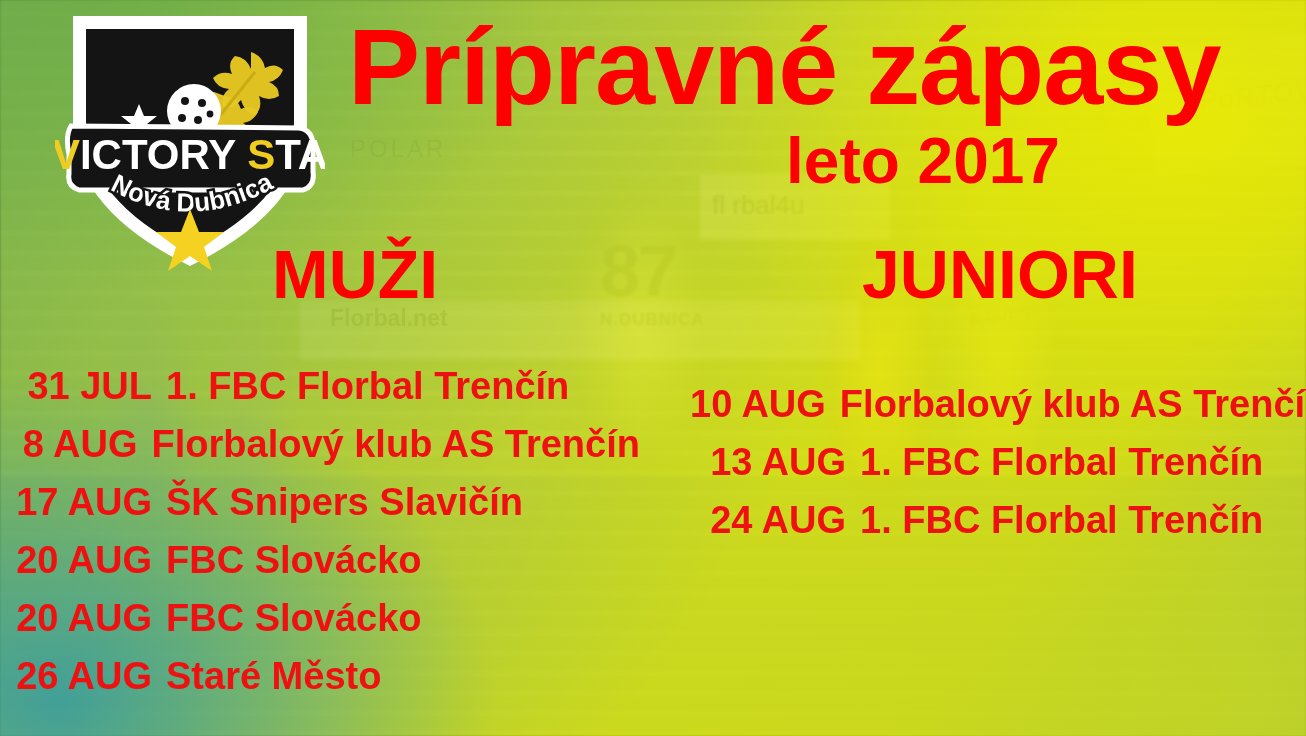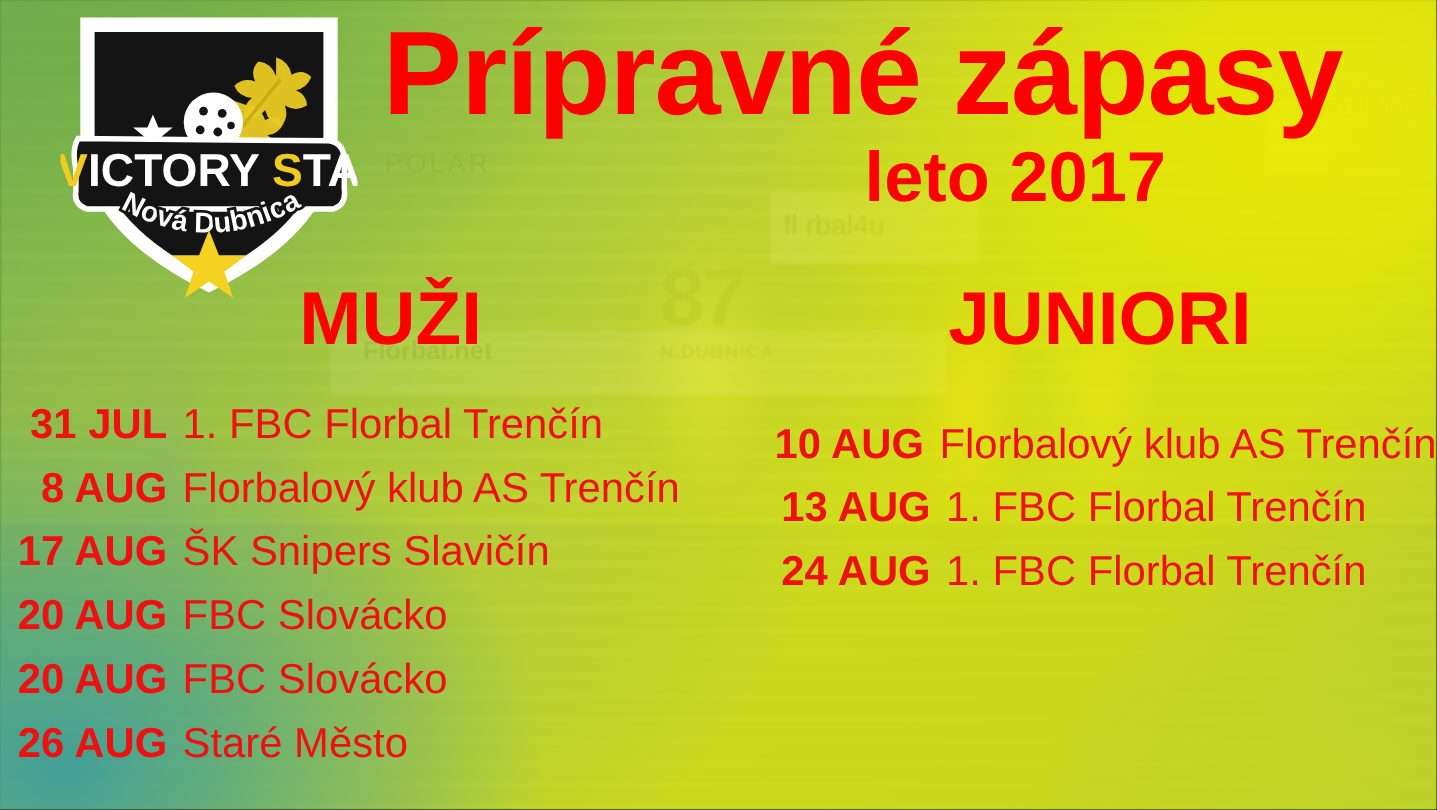--- a/index.html
+++ b/index.html
@@ -124,38 +124,38 @@
   }
   .subtitle{
     position:absolute; left:786px; top:129px;
     font-size:64px; font-weight:bold; color:#ff0000;
     line-height:1; white-space:nowrap;
   }
 
   .hdr{
     position:absolute; top:240px;
     font-size:68px; font-weight:bold; color:#ff0000;
-    line-height:1; white-space:nowrap;margin-top:16px;
+    line-height:1; white-space:nowrap;
   }
   .hdr-men{ left:272px; }
   .hdr-jun{ left:862px; }
 
   .col{ position:absolute; }
   .col-men{ left:0px;   top:325px; width:640px;margin-top:40px; }
   .col-jun{ left:690px; top:383px; width:616px; }
 
   .row{ display:flex; align-items:baseline; height:58px; }
   .row .date{
     font-size:38px; font-weight:bold; color:#ee1111;
     text-align:right; white-space:nowrap;
   }
   .col-men .date{ width:152px; }
   .col-jun .date{ width:156px; }
   .row .team{
-    font-size:38px; font-weight:normal; color:#ee1111;
+    font-size:38px; font-weight:bold; color:#ee1111;
     white-space:nowrap; padding-left:14px;
   }
 
   .footnote{
     position:absolute; left:0; right:0; top:686px;
     text-align:center;
     font-size:16px; font-weight:bold; color:#dd1c1c;
   }
 </style>
 </head>

